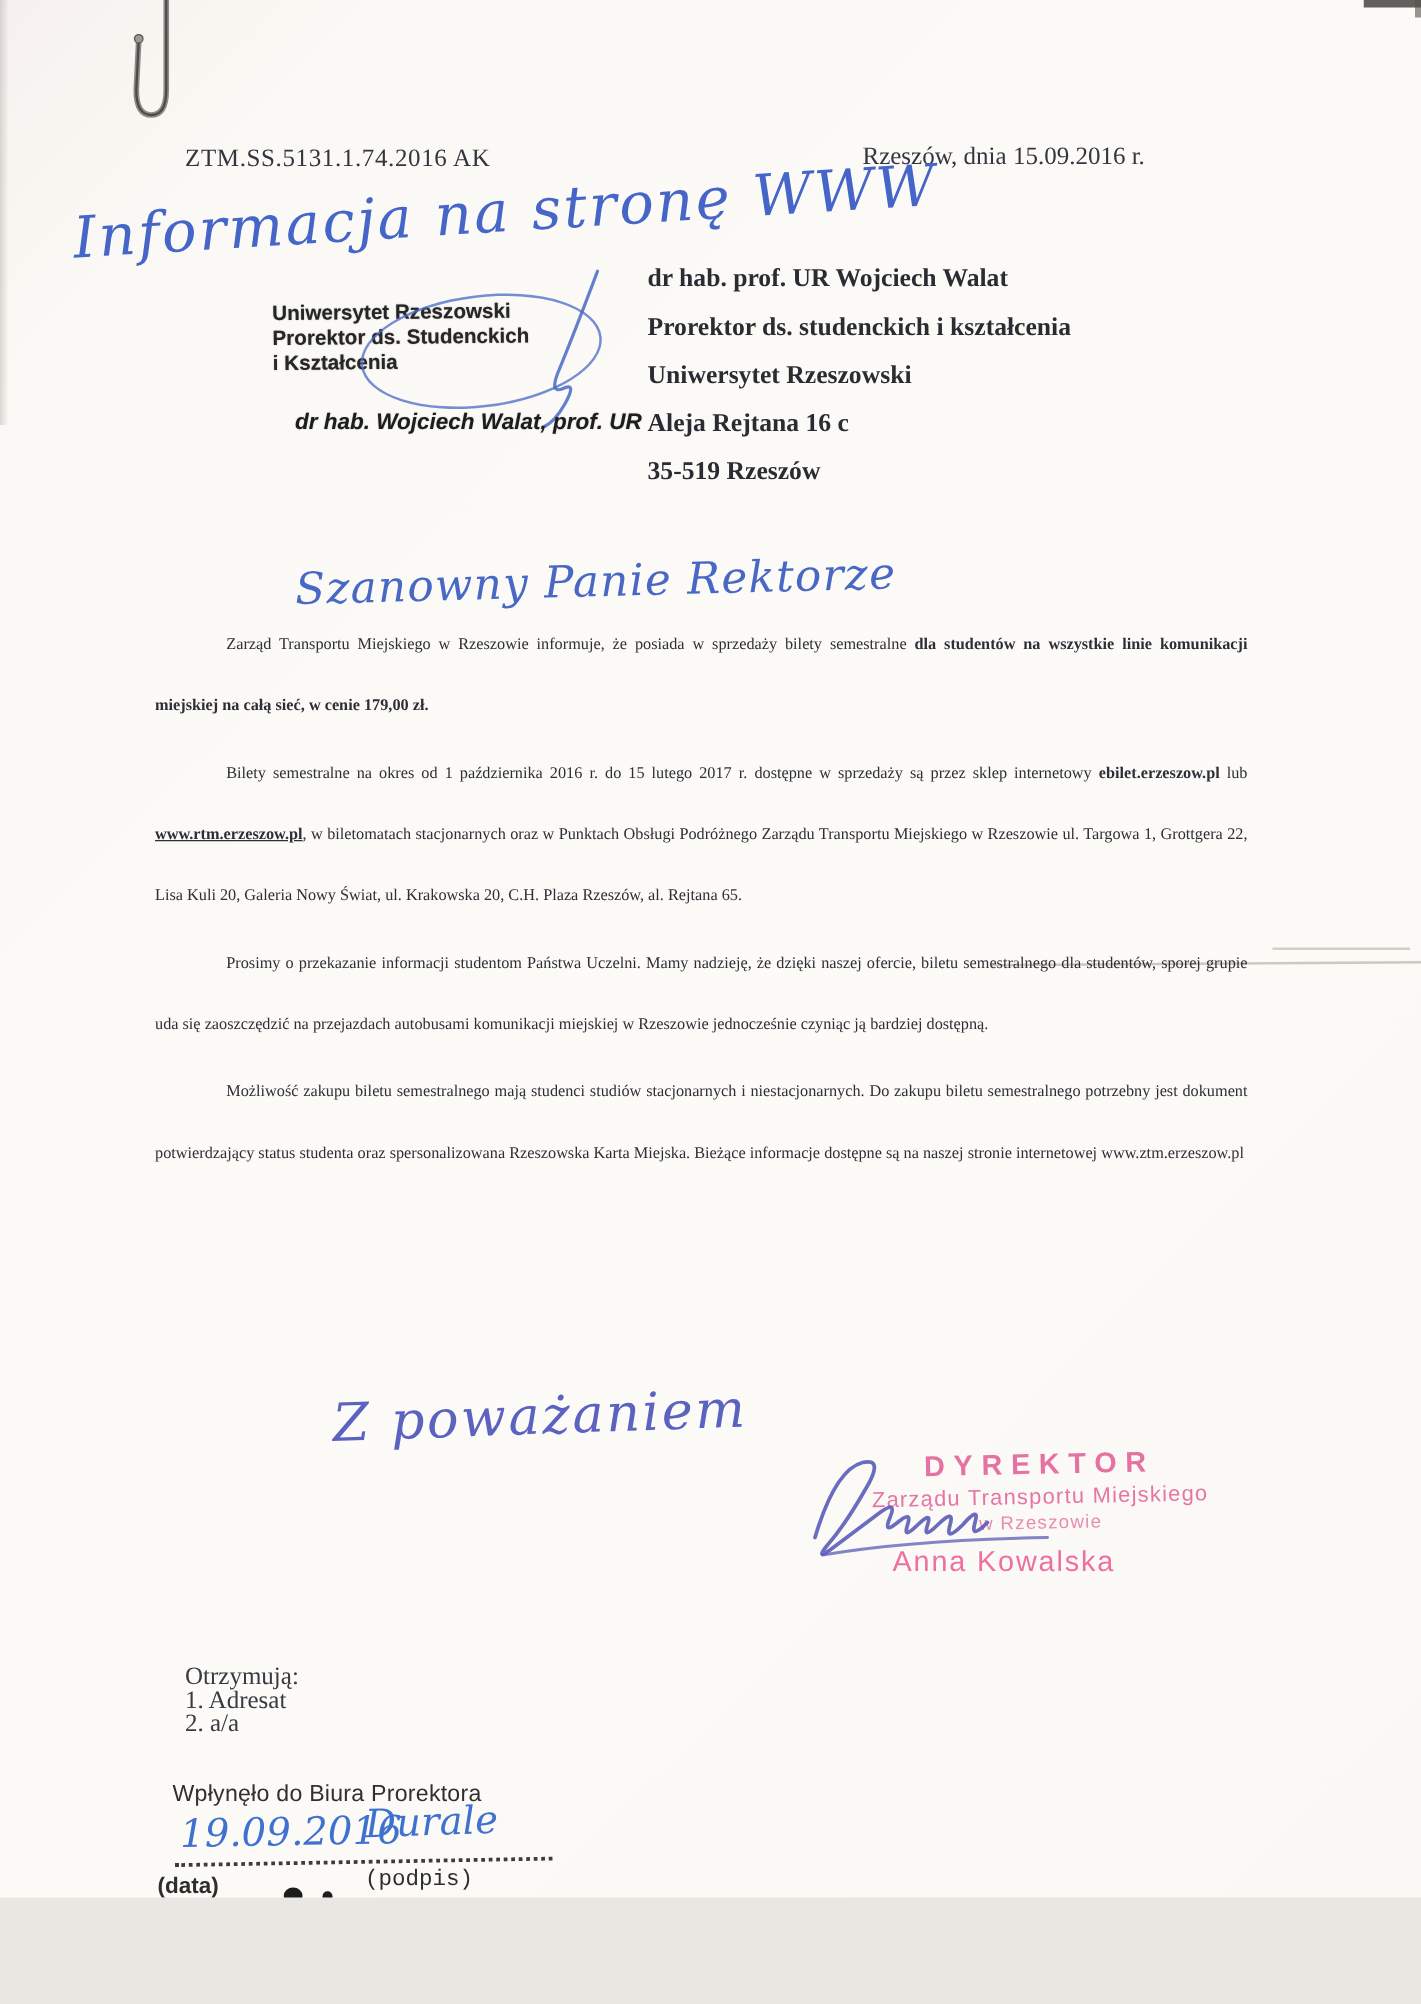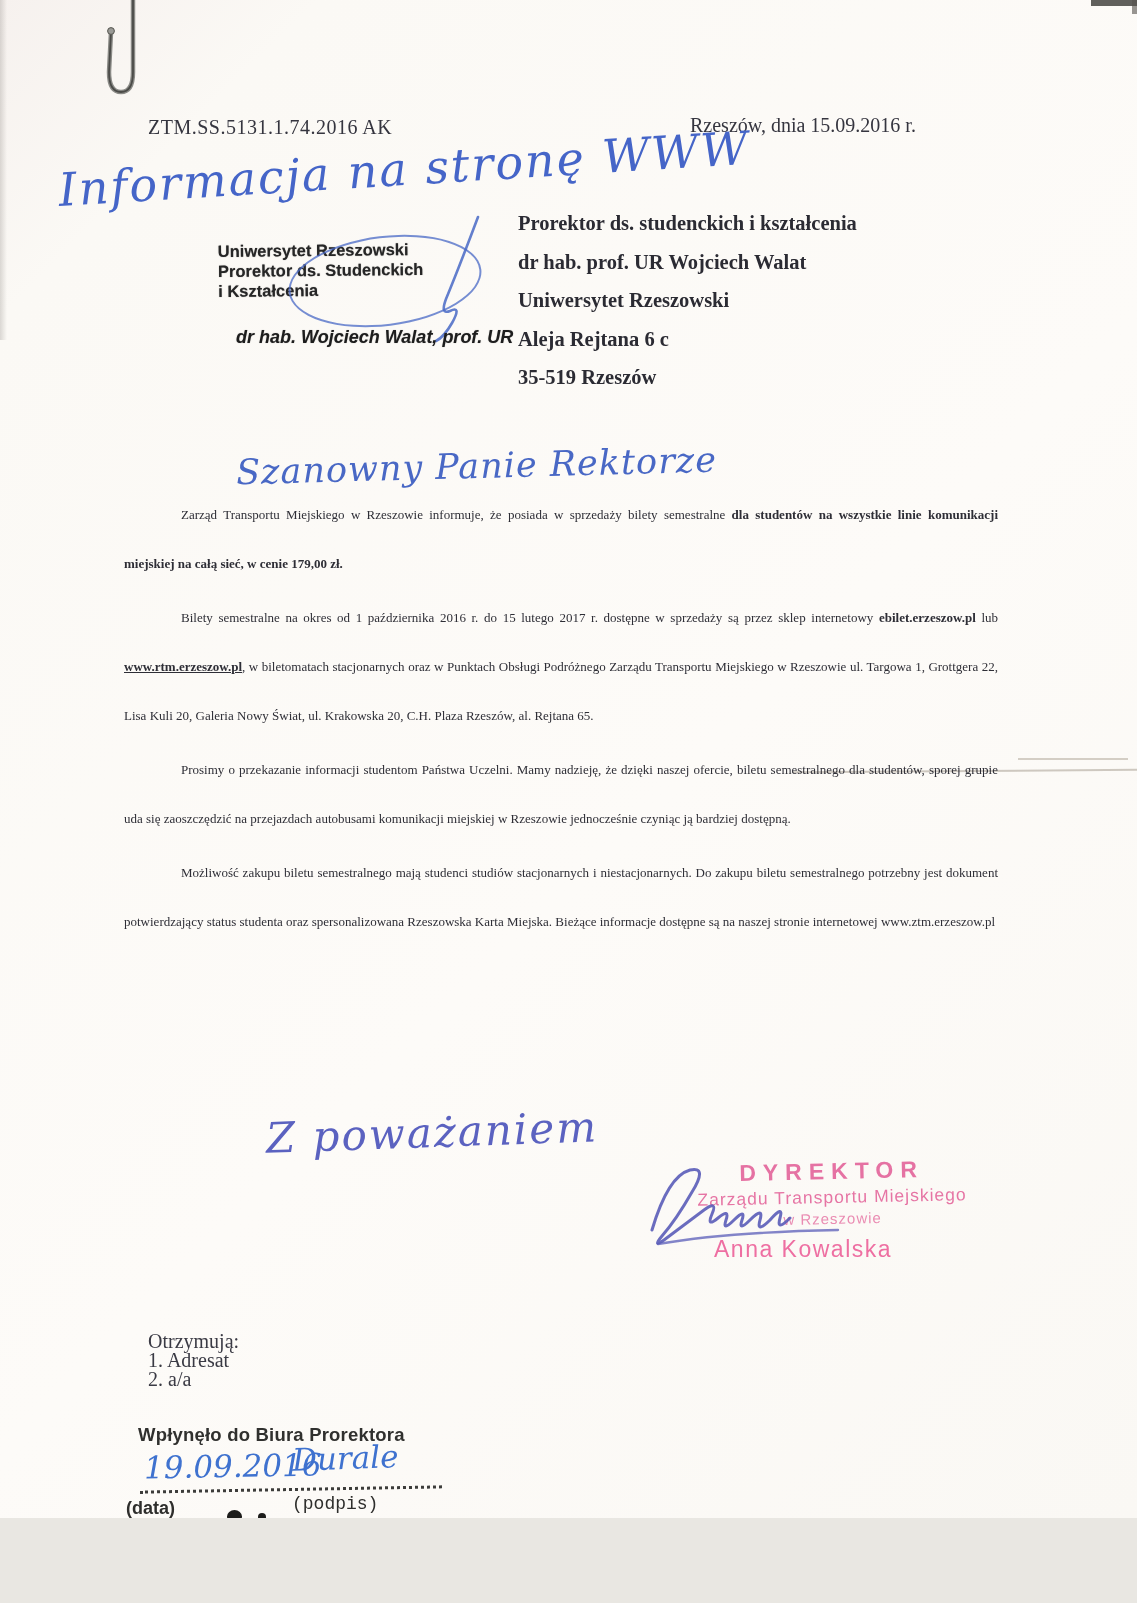--- a/index.html
+++ b/index.html
@@ -66,21 +66,21 @@
   .dir-title{font-size:23px;letter-spacing:7px;font-weight:bold;opacity:.92;}
   .dir-l2{font-size:17.5px;margin-top:2px;letter-spacing:1px;opacity:.9;}
   .dir-l3{font-size:15px;margin-top:2px;letter-spacing:1px;opacity:.75;}
   .dir-name{left:714px;top:1236px;font-family:"Liberation Sans",sans-serif;
     font-size:23px;letter-spacing:1.5px;color:#ee6fa2;}
 
   .distribution{left:148px;top:1332px;font-size:20px;color:#3a3a44;line-height:19px;font-family:Liberation Serif, serif;}
 
   
   .recv-title{left:138px;top:1424px;font-family:"Liberation Sans",sans-serif;
-    font-weight:bold;font-size:18.5px;color:#30302e;letter-spacing:.2px;}
+    font-weight:normal;font-size:18.5px;color:#30302e;letter-spacing:.2px;}
   .dotline{left:140px;top:1488px;width:302px;border-bottom:3.5px dotted #3c3c3a;
     transform:rotate(-1deg);}
   .recv-data{left:126px;top:1498px;font-family:"Liberation Sans",sans-serif;
     font-weight:bold;font-size:18px;color:#2e2e2c;}
   .recv-podpis{left:292px;top:1494px;font-family:Liberation Mono, monospace;
     font-size:18px;color:#2e2e2c;}
   .dot1{left:227px;top:1510px;width:15px;height:13px;background:#1c1c1a;border-radius:50%;}
   .dot2{left:258px;top:1513px;width:8px;height:8px;background:#1c1c1a;border-radius:50%;}
   svg{display:block;}
 </style>
@@ -116,24 +116,24 @@
 
   <div class="abs sender-stamp">
     <div>Uniwersytet Rzeszowski</div>
     <div>Prorektor ds. Studenckich</div>
     <div>i Kształcenia</div>
   </div>
   <div class="abs blue-ellipse"></div>
   <div class="abs sender-name">dr hab. Wojciech Walat, prof. UR</div>
 
   <div class="abs recipient">
+    <div>dr hab. prof. UR Wojciech Walat</div>
     <div>Prorektor ds. studenckich i kształcenia</div>
-    <div>dr hab. prof. UR Wojciech Walat</div>
     <div>Uniwersytet Rzeszowski</div>
-    <div>Aleja Rejtana 6 c</div>
+    <div>Aleja Rejtana 16 c</div>
     <div>35-519 Rzeszów</div>
   </div>
 
   <div class="abs hand hand-salutation">Szanowny Panie Rektorze</div>
 
   <div class="abs body-text">
     <p><span>Zarząd Transportu Miejskiego w Rzeszowie informuje, że posiada w sprzedaży bilety semestralne </span><span class="b">dla studentów na wszystkie linie komunikacji miejskiej na całą sieć, w cenie 179,00 zł.</span></p>
     <p><span>Bilety semestralne na okres od 1 października 2016 r. do 15 lutego 2017 r. dostępne w sprzedaży są przez sklep internetowy </span><span class="b">ebilet.erzeszow.pl</span><span> lub </span><span class="bu">www.rtm.erzeszow.pl</span><span>, w biletomatach stacjonarnych oraz w Punktach Obsługi Podróżnego Zarządu Transportu Miejskiego w Rzeszowie ul. Targowa 1, Grottgera 22, Lisa Kuli 20, Galeria Nowy Świat, ul. Krakowska 20, C.H. Plaza Rzeszów, al. Rejtana 65.</span></p>
     <p>Prosimy o przekazanie informacji studentom Państwa Uczelni. Mamy nadzieję, że dzięki naszej ofercie, biletu semestralnego dla studentów, sporej grupie uda się zaoszczędzić na przejazdach autobusami komunikacji miejskiej w Rzeszowie jednocześnie czyniąc ją bardziej dostępną.</p>
     <p>Możliwość zakupu biletu semestralnego mają studenci studiów stacjonarnych i niestacjonarnych. Do zakupu biletu semestralnego potrzebny jest dokument potwierdzający status studenta oraz spersonalizowana Rzeszowska Karta Miejska. Bieżące informacje dostępne są na naszej stronie internetowej www.ztm.erzeszow.pl</p>

